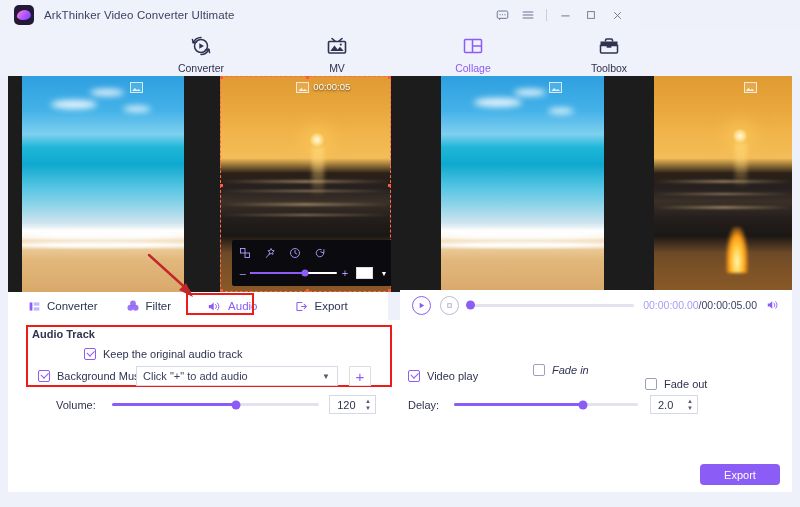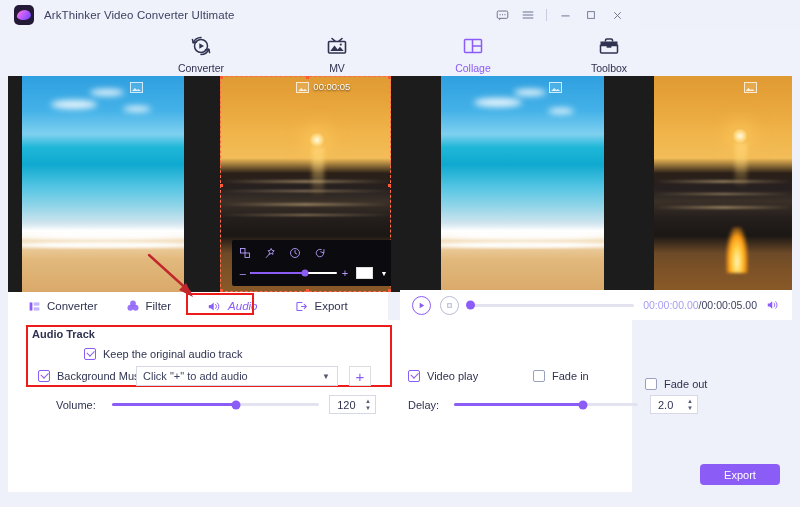--- a/index.html
+++ b/index.html
@@ -162,42 +162,42 @@
 
   
   .tabrow {
     position: absolute; left: 8px; top: 292px; width: 380px; height: 28px;
     display: flex; align-items: center; gap: 0; background: #fff;
   }
   .tab {
     display: flex; align-items: center; gap: 6px; font-size: 11.5px;
     color: #2f3350; padding: 3px 8px; margin-left: 12px;
   }
-  .tab.audio { color: #8b5cf6; margin-left: 20px; font-style: italic; }
+  .tab.audio { color: #8b5cf6; margin-left: 20px; }
   .tab.audio .tlabel { color: #8b5cf6; }
 
   
   .playerbar {
     position: absolute; left: 400px; top: 290px; width: 392px; height: 30px;
     background: #fff; display: flex; align-items: center; gap: 9px; padding: 0 12px;
   }
   .circbtn {
     width: 19px; height: 19px; border-radius: 50%; border: 1.4px solid #8b5cf6;
     display: flex; align-items: center; justify-content: center; color: #8b5cf6;
   }
   .circbtn.stop { border-color: #b9bcd4; color: #b9bcd4; }
   .ptrack { position: relative; flex: 1; height: 3px; background: #e2e3ef; border-radius: 3px; }
   .pknob { position: absolute; left: 0; top: 50%; transform: translate(-2px,-50%);
            width: 9px; height: 9px; border-radius: 50%; background: #8b5cf6; }
   .ptime { font-size: 10.5px; color: #3d4260; white-space: nowrap; }
   .ptime .cur { color: #a79ff0; }
 
   
   .panel {
-    position: absolute; left: 8px; top: 320px; width: 624px; height: 172px;
+    position: absolute; left: 8px; top: 320px; width: 784px; height: 172px;
     background: #fff;
   }
   .groupbox {
     position: absolute; left: 18px; top: 5px; width: 366px; height: 62px;
     border: 2px solid #ee1b1b;
   }
   .grouptitle {
     position: absolute; left: 24px; top: 8px; font-size: 11px; font-weight: bold; color: #2f3350;
   }
   .chkrow { position: absolute; display: flex; align-items: center; gap: 7px; }
@@ -536,21 +536,21 @@
             <i>▲</i>
             <i>▼</i>
           </span>
       </div>
     </div>
 
     <div class="chkrow" style="left:400px;top:50px;">
       <span class="chk checked"></span>
       <span class="chklabel">Video play</span>
     </div>
-    <div class="chkrow" style="left:525px;top:50px;">
+    <div class="chkrow" style="left:525px;top:44px;font-style:italic;">
       <span class="chk plain"></span>
       <span class="chklabel">Fade in</span>
     </div>
     <div class="chkrow" style="left:637px;top:50px;margin-top:8px;">
       <span class="chk plain"></span>
       <span class="chklabel">Fade out</span>
     </div>
 
     <div class="sliderrow" style="left:400px;top:75px;width:300px;">
       <span class="slabel" style="width:40px;">Delay:</span>

